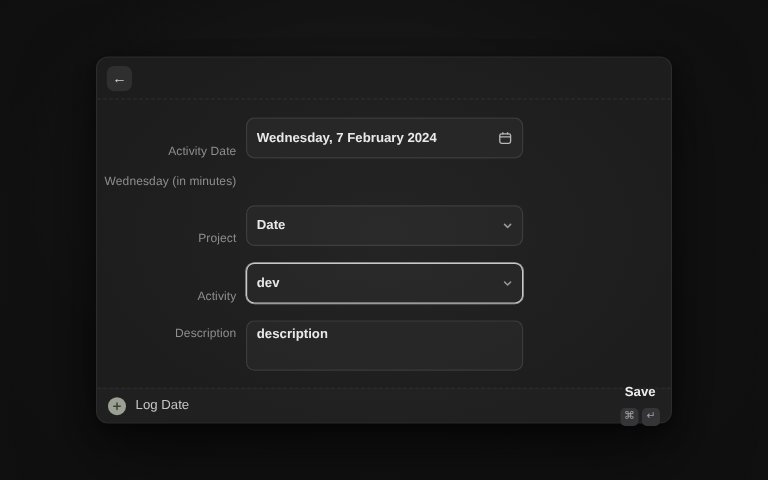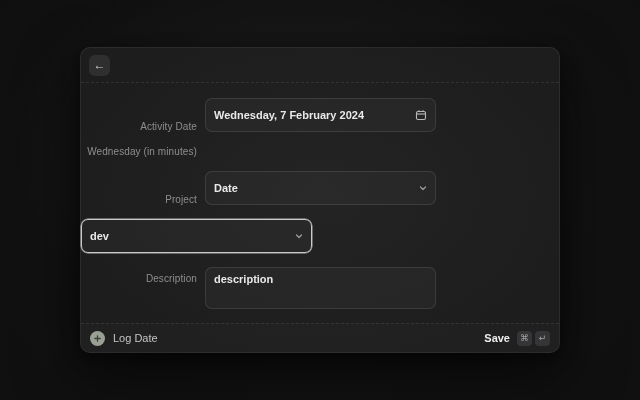--- a/index.html
+++ b/index.html
@@ -87,21 +87,21 @@
   .ext-icon {
     width: 15px; height: 15px;
     border-radius: 50%;
     background: #9ba094;
     display: flex; align-items: center; justify-content: center;
     margin-right: 8px;
   }
   .cmd-name { font-size: 11px; color: #c4c4c4; }
   .footer-right {
     margin-left: auto;
-    display: flex; align-items: center; gap: 7px;
+    display: flex; align-items: center; gap: 7px; flex-direction: column;
   }
   .save-lbl { font-size: 11px; font-weight: 700; color: #ededed; cursor: pointer; }
   .keys { display: flex; gap: 3px; }
   .kbd {
     width: 15px; height: 15px;
     background: #353537;
     border-radius: 4px;
     color: #a2a2a2;
     font-size: 9px; line-height: 1;
     display: flex; align-items: center; justify-content: center;
@@ -148,20 +148,21 @@
           <span class="val">Date</span>
           <span class="right-ic">
             <svg width="8" height="8" viewBox="0 0 8 8" fill="none" stroke="#9a9a9a" stroke-width="1.3" stroke-linecap="round" stroke-linejoin="round">
               <polyline points="1.5,3 4,5.5 6.5,3"></polyline>
             </svg>
           </span>
         </div>
       </div>
 
       <div class="row">
+        <div class="lbl">Activity</div>
         <div class="field focused">
           <span class="val">dev</span>
           <span class="right-ic">
             <svg width="8" height="8" viewBox="0 0 8 8" fill="none" stroke="#9a9a9a" stroke-width="1.3" stroke-linecap="round" stroke-linejoin="round">
               <polyline points="1.5,3 4,5.5 6.5,3"></polyline>
             </svg>
           </span>
         </div>
       </div>
 

